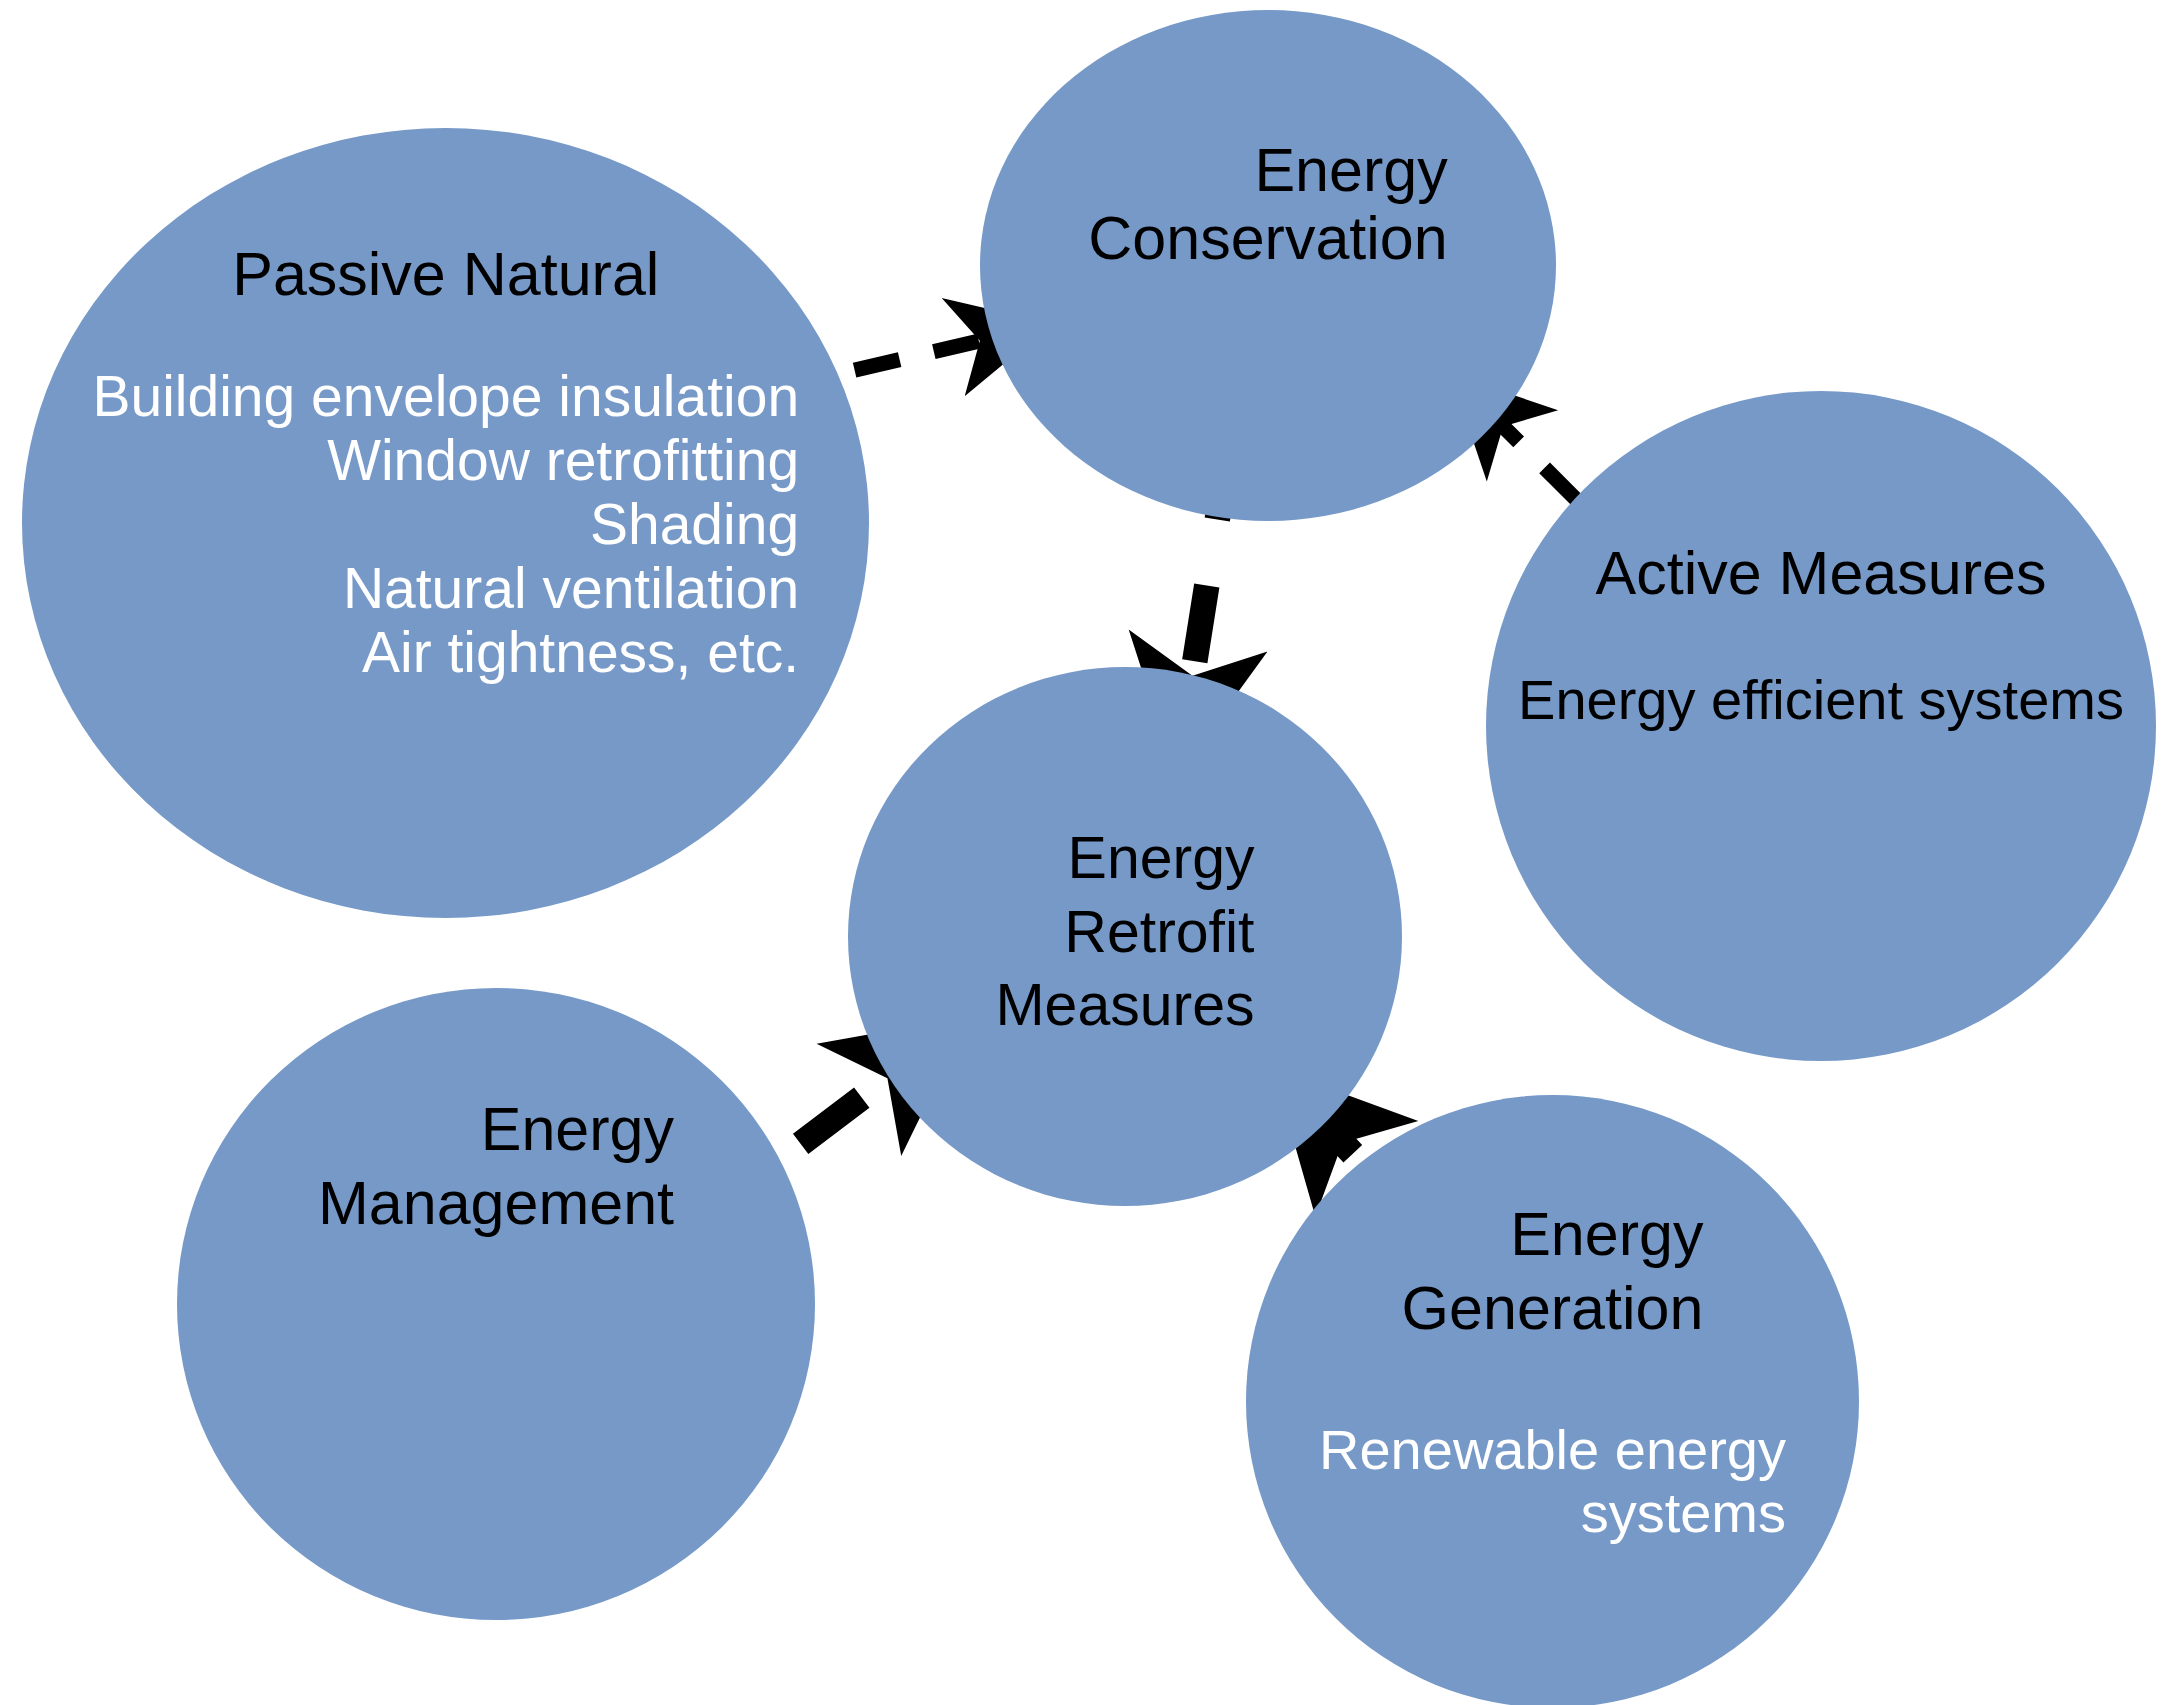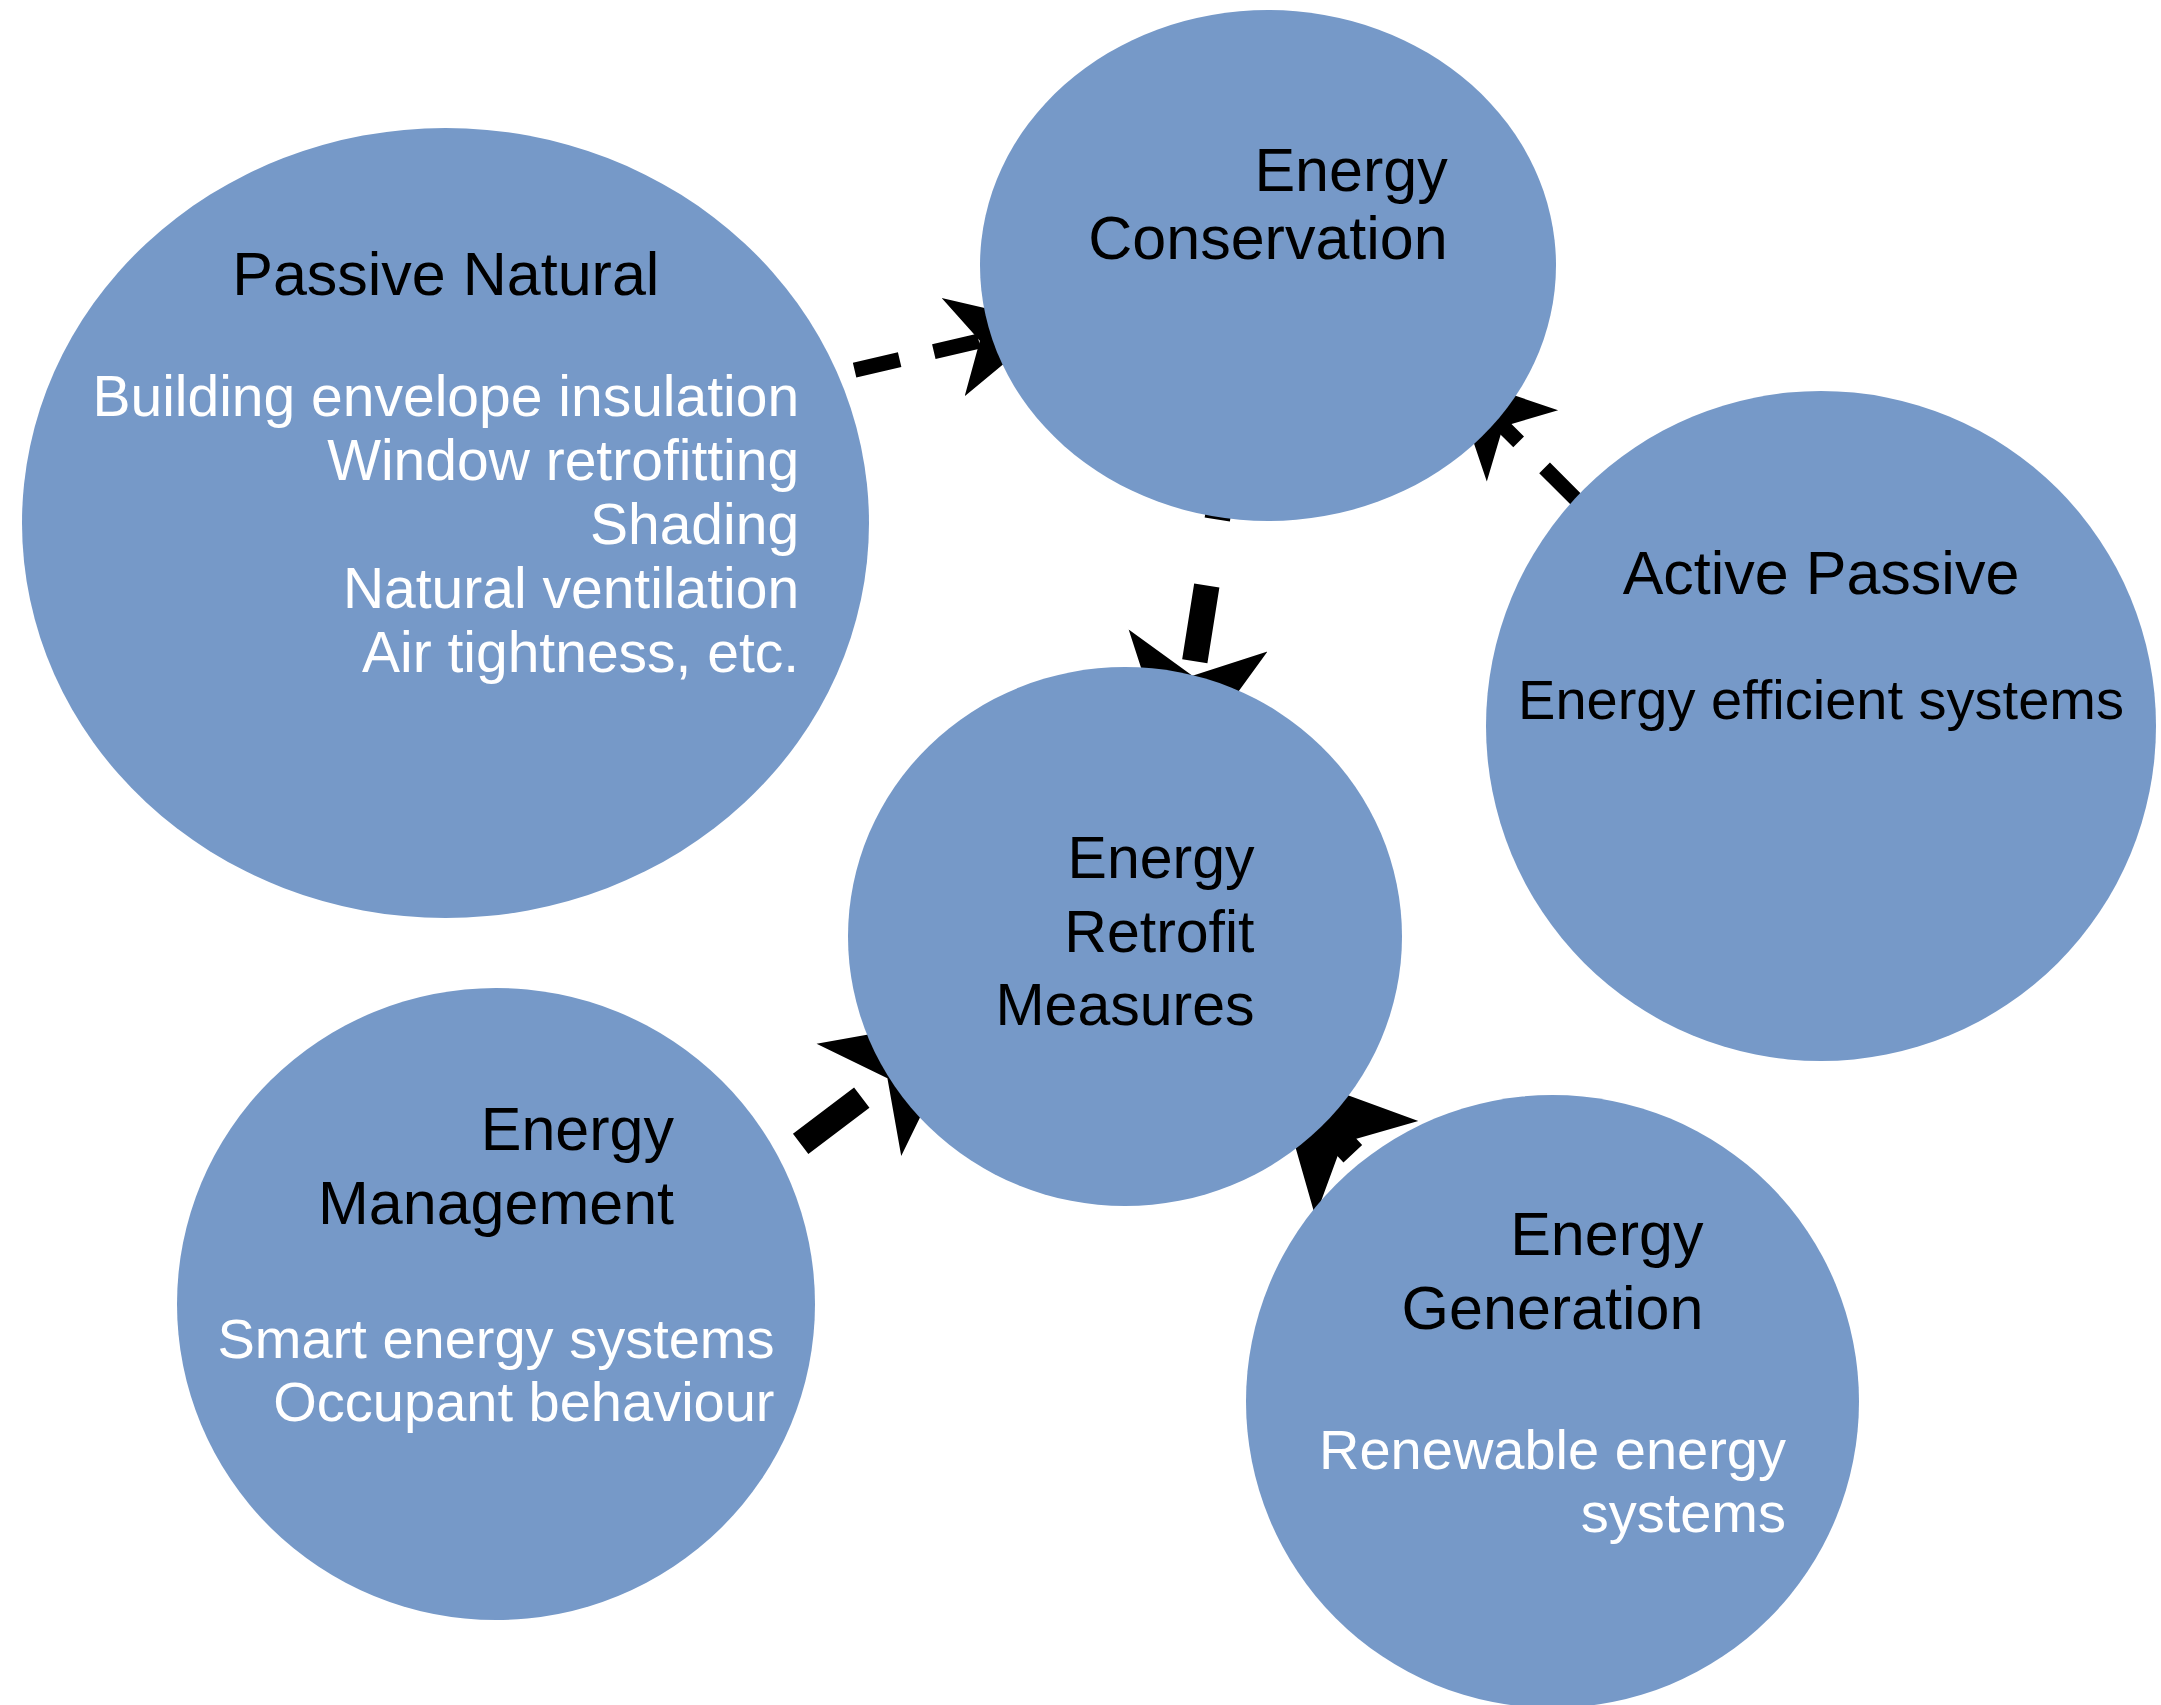--- a/index.html
+++ b/index.html
@@ -123,35 +123,33 @@
 Natural ventilation
 Air tightness, etc.</div>
   </div>
 
   <div class="node" id="node-energy-conservation" style="background: rgb(118, 153, 200);">
     <div class="node-title" style="color: rgb(0, 0, 0);">Energy
 Conservation</div>
   </div>
 
   <div class="node" id="node-active-measures" style="background: rgb(118, 153, 200);">
-    <div class="node-title" style="color: rgb(0, 0, 0);">Active Passive</div>
+    <div class="node-title" style="color: rgb(0, 0, 0);">Active Measures</div>
     <div class="node-body" style="color: #000000;">Energy efficient systems</div>
   </div>
 
   <div class="node" id="node-energy-retrofit-measures" style="background: rgb(118, 153, 200);">
     <div class="node-title" style="color: rgb(0, 0, 0);">Energy
 Retrofit
 Measures</div>
   </div>
 
   <div class="node" id="node-energy-management" style="background: rgb(118, 153, 200);">
     <div class="node-title" style="color: rgb(0, 0, 0);">Energy
 Management</div>
-    <div class="node-body" style="color: rgb(255, 255, 255);">Smart energy systems
-Occupant behaviour</div>
   </div>
 
   <div class="node" id="node-energy-generation" style="background: rgb(118, 153, 200);">
     <div class="node-title" style="color: rgb(0, 0, 0);">Energy
 Generation</div>
     <div class="node-body" style="color: rgb(255, 255, 255);">Renewable energy
 systems</div>
   </div>
 
 </div>

